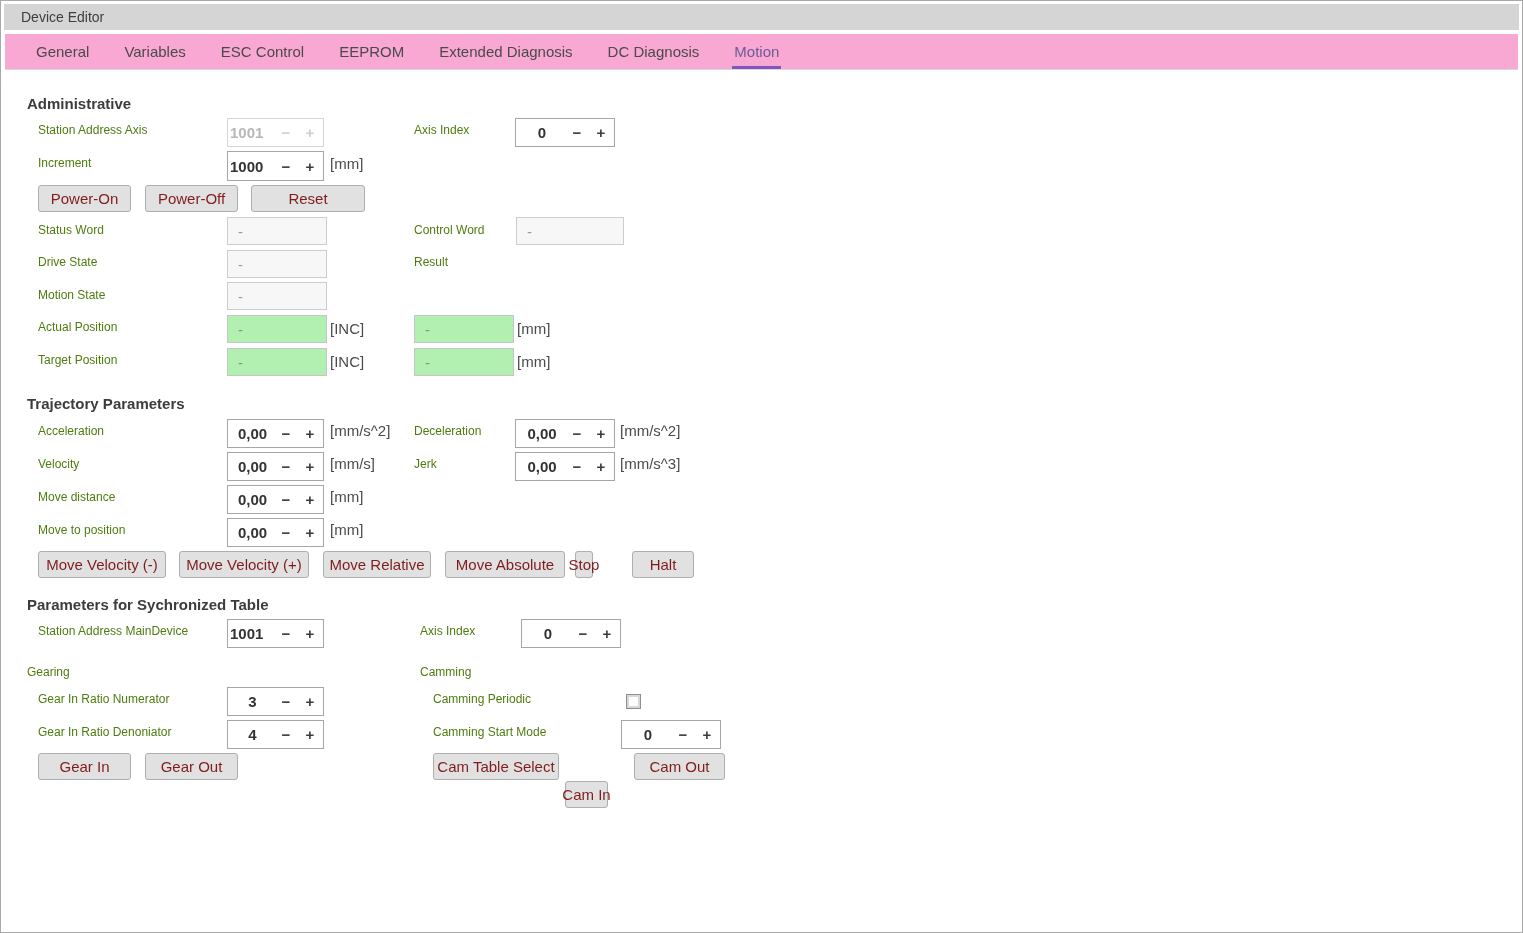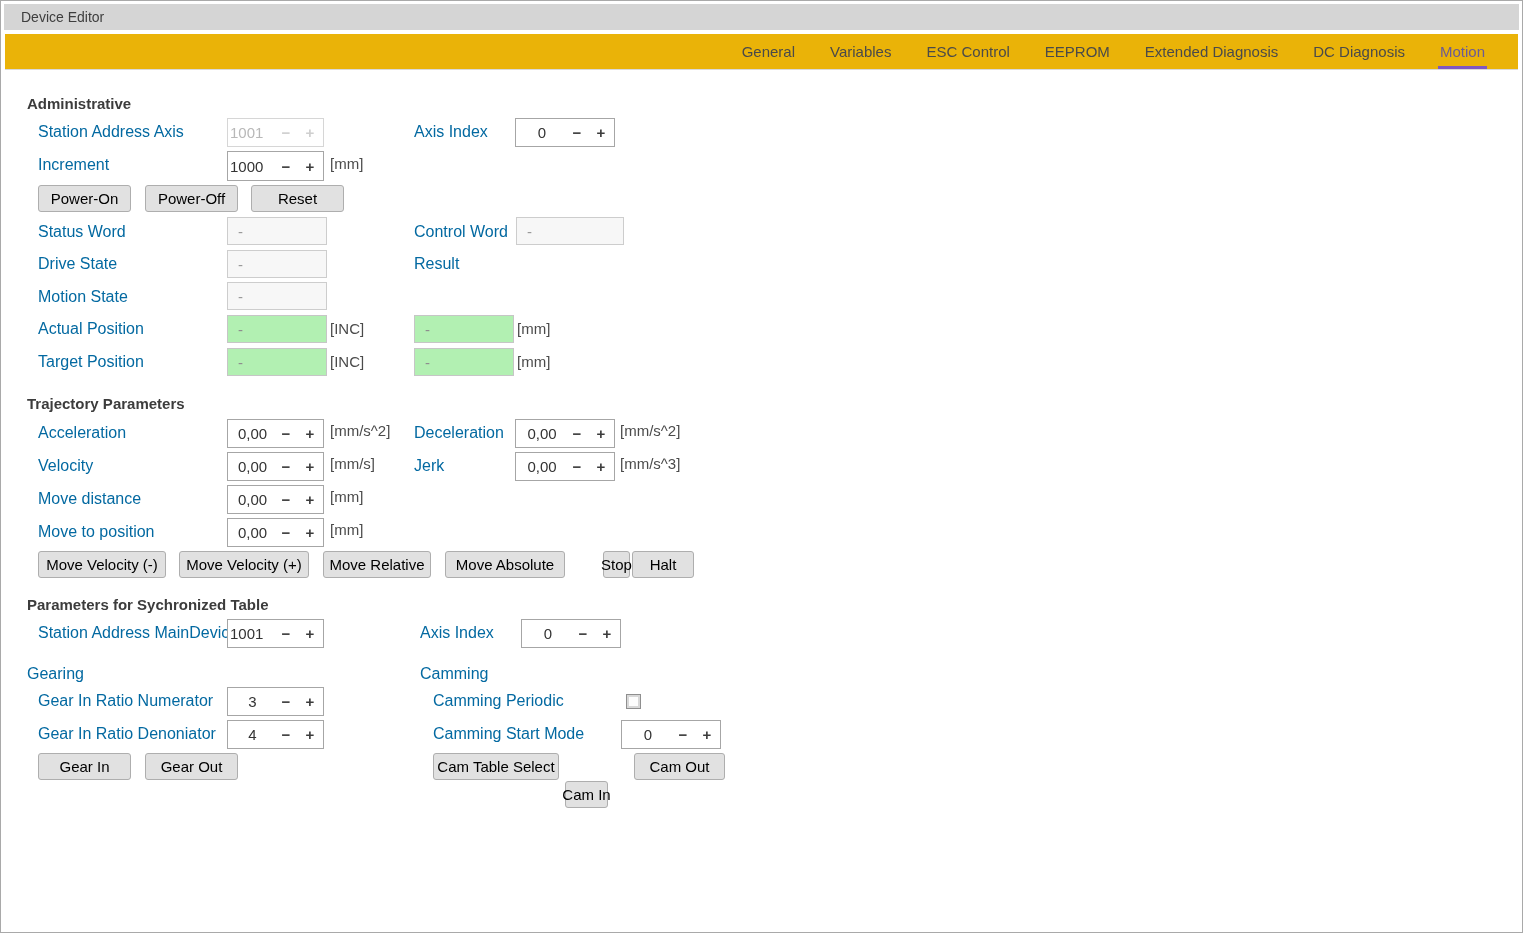--- a/index.html
+++ b/index.html
@@ -11,51 +11,51 @@
     background:#fff; border:1px solid #a9a9a9; overflow:hidden;
   }
   .titlebar{
     position:absolute; left:3px; top:3px; right:3px; height:26px;
     background:#d5d5d5; color:#3e3e3e; font-size:14px;
     display:flex; align-items:center; padding-left:17px;
   }
   .tabbar{
     position:absolute; left:4px; right:4px; top:33px; height:36px;
     display:flex; align-items:stretch; padding-left:29px;
-    border-bottom:1px solid #d9d9d9; background:#eab308;justify-content:flex-end;
+    border-bottom:1px solid #d9d9d9; background:#f9a8d4;
   }
   .tab{
     display:flex; align-items:center; margin-right:31px;
     font-size:15px; color:#4a4a4a; padding:0 2px; cursor:default;
     border-bottom:3px solid transparent; padding-top:3px;
   }
   .tab.active{ color:#6b5b95; border-bottom-color:#7e57c2; }
 
   .content{ position:absolute; left:4px; top:70px; right:4px; bottom:4px; background:#fff; }
 
   .h{ position:absolute; font-size:15px; font-weight:bold; color:#3c3c3c; }
-  .lbl{ position:absolute; font-size:16px; color:#0369a1; white-space:nowrap; }
+  .lbl{ position:absolute; font-size:12px; color:#4d7c0f; white-space:nowrap; }
   .unit{ position:absolute; font-size:15px; color:#4b4b4b; white-space:nowrap; }
 
   .spin{
     position:absolute; height:29px; background:#fff;
     border:1px solid #a6a6a6; display:flex; align-items:center;
     font-size:15px; color:#333;
   }
-  .spin .val{ flex:1; text-align:center; padding-left:2px; overflow:hidden; white-space:nowrap; }
+  .spin .val{ flex:1; text-align:center; padding-left:2px; overflow:hidden; white-space:nowrap;font-weight:bold; }
   .spin .minus{ width:22px; text-align:center; font-weight:bold; color:#3c3c3c; cursor:default; }
   .spin .plus{ width:26px; text-align:center; font-weight:bold; color:#3c3c3c; cursor:default; }
   .spin.flush .val{ text-align:left; padding-left:2px; }
   .spin.disabled{ border-color:#d6d6d6; }
   .spin.disabled .val{ color:#b8b8b8; }
   .spin.disabled .minus,.spin.disabled .plus{ color:#cfcfcf; }
 
   .btn{
     position:absolute; height:27px; background:#e1e1e1;
-    border:1px solid #aeaeae; border-radius:3px; color:#000000;
+    border:1px solid #aeaeae; border-radius:3px; color:#7f1d1d;
     font-size:15px; display:flex; align-items:center; justify-content:center;
     white-space:nowrap; cursor:default;
   }
 
   .field{
     position:absolute; height:28px; background:#f7f7f7;
     border:1px solid #cdcdcd; color:#9a9a9a; font-size:15px;
     display:flex; align-items:center; padding-left:10px; white-space:nowrap;
   }
   .field.green{ background:#b2f0b2; border-color:#c6c6c6; color:#8e8e8e; }
@@ -66,21 +66,21 @@
   }
 
   
   .p-h-admin{left:22px;top:24px}
   .p-lbl-saa{left:33px;top:52px}      .p-spin-saa{left:222px;top:47px;width:97px}
   .p-lbl-ai1{left:409px;top:52px}     .p-spin-ai1{left:510px;top:47px;width:100px}
   .p-lbl-inc{left:33px;top:85px}      .p-spin-inc{left:222px;top:80px;width:97px;height:30px}
   .p-unit-inc{left:325px;top:84px}
   .p-btn-pon{left:33px;top:114px;width:93px}
   .p-btn-poff{left:140px;top:114px;width:93px}
-  .p-btn-reset{left:246px;top:114px;width:93px}
+  .p-btn-reset{left:246px;top:114px;width:114px}
   .p-lbl-sw{left:33px;top:152px}      .p-field-sw{left:222px;top:146px;width:100px}
   .p-lbl-cw{left:409px;top:152px}     .p-field-cw{left:511px;top:146px;width:108px}
   .p-lbl-ds{left:33px;top:184px}      .p-field-ds{left:222px;top:179px;width:100px}
   .p-lbl-res{left:409px;top:184px}    .p-field-res{left:511px;top:179px;width:305px}
   .p-lbl-ms{left:33px;top:217px}      .p-field-ms{left:222px;top:211px;width:100px}
   .p-lbl-ap{left:33px;top:249px}
   .p-field-ap-inc{left:222px;top:244px;width:100px} .p-unit-ap-inc{left:325px;top:249px}
   .p-field-ap-mm{left:409px;top:244px;width:100px}  .p-unit-ap-mm{left:512px;top:249px}
   .p-lbl-tp{left:33px;top:282px}
   .p-field-tp-inc{left:222px;top:277px;width:100px} .p-unit-tp-inc{left:325px;top:282px}
@@ -90,21 +90,21 @@
   .p-lbl-acc{left:33px;top:353px}   .p-spin-acc{left:222px;top:348px;width:97px}  .p-unit-acc{left:325px;top:351px}
   .p-lbl-dec{left:409px;top:353px}  .p-spin-dec{left:510px;top:348px;width:100px} .p-unit-dec{left:615px;top:351px}
   .p-lbl-vel{left:33px;top:386px}   .p-spin-vel{left:222px;top:381px;width:97px}  .p-unit-vel{left:325px;top:384px}
   .p-lbl-jerk{left:409px;top:386px} .p-spin-jerk{left:510px;top:381px;width:100px}.p-unit-jerk{left:615px;top:384px}
   .p-lbl-md{left:33px;top:419px}    .p-spin-md{left:222px;top:414px;width:97px}   .p-unit-md{left:325px;top:417px}
   .p-lbl-mp{left:33px;top:452px}    .p-spin-mp{left:222px;top:447px;width:97px}   .p-unit-mp{left:325px;top:450px}
   .p-btn-mvm{left:33px;top:480px;width:128px}
   .p-btn-mvp{left:174px;top:480px;width:130px}
   .p-btn-mrel{left:318px;top:480px;width:108px}
   .p-btn-mabs{left:440px;top:480px;width:120px}
-  .p-btn-stop{left:598px;top:480px;width:27px}
+  .p-btn-stop{left:570px;top:480px;width:18px}
   .p-btn-halt{left:627px;top:480px;width:62px}
 
   .p-h-sync{left:22px;top:525px}
   .p-lbl-samd{left:33px;top:553px}  .p-spin-samd{left:222px;top:548px;width:97px}
   .p-lbl-ai2{left:415px;top:553px}  .p-spin-ai2{left:516px;top:548px;width:100px}
   .p-lbl-gearing{left:22px;top:594px}
   .p-lbl-camming{left:415px;top:594px}
   .p-lbl-num{left:33px;top:621px}   .p-spin-num{left:222px;top:616px;width:97px}
   .p-lbl-den{left:33px;top:654px}   .p-spin-den{left:222px;top:649px;width:97px}
   .p-lbl-camper{left:428px;top:621px} .p-cb-camper{left:621px;top:623px}

